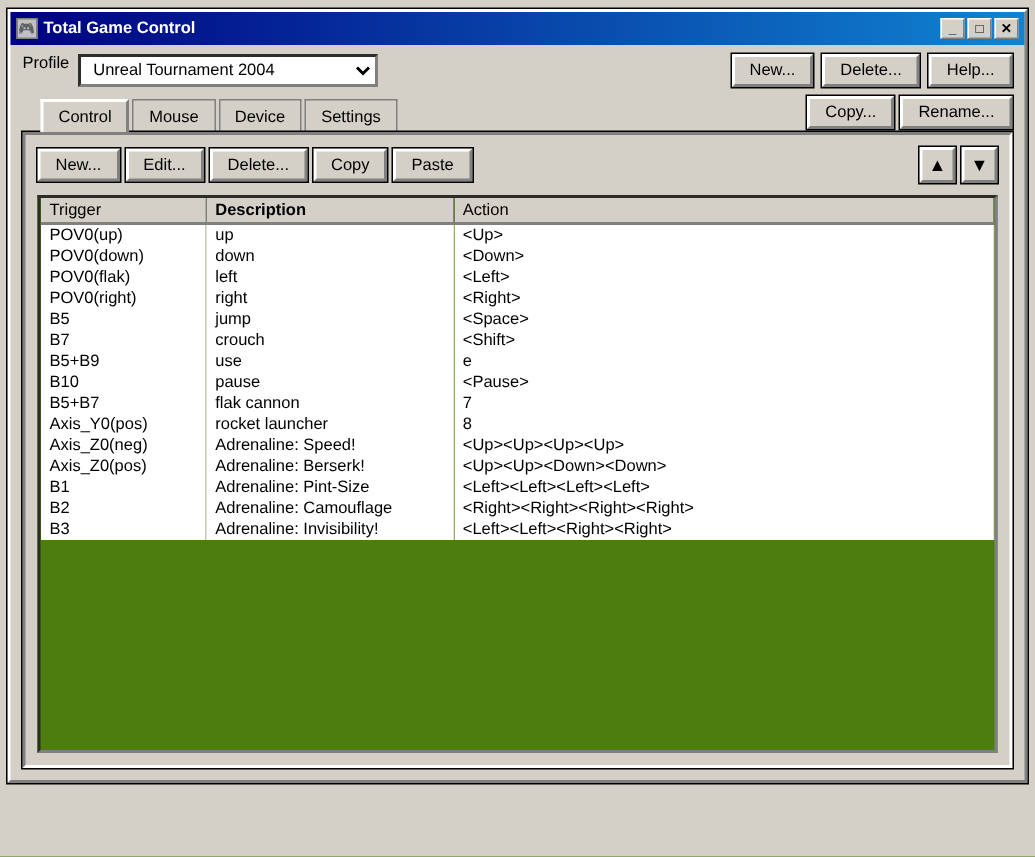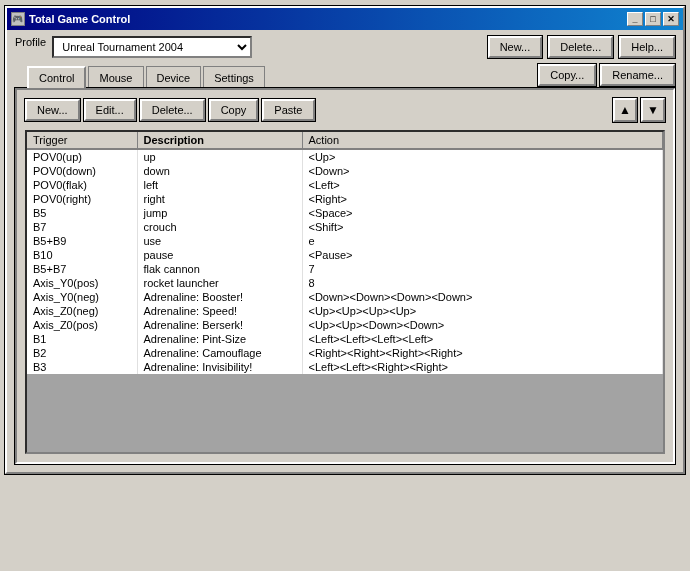--- a/index.html
+++ b/index.html
@@ -165,23 +165,23 @@
       border-color: #fff #808080 #808080 #fff;
       outline: 1px solid #000;
       display: flex;
       align-items: center;
       justify-content: center;
       cursor: pointer;
       font-size: 12px;
     }
     .table-container {
       border: 2px inset #808080;
-      background: #a3a3a3;
+      background: #4d7c0f;
       overflow-y: auto;
-      height: 324px;
+      height: 372px;
     }
     table {
       width: 100%;
       border-collapse: collapse;
       font-size: 11px;
     }
     thead tr {
       background: #d4d0c8;
     }
     thead th {
@@ -331,25 +331,20 @@
                 <td>B5+B7</td>
                 <td>flak cannon</td>
                 <td>7</td>
               </tr>
               <tr style="background: white;">
                 <td>Axis_Y0(pos)</td>
                 <td>rocket launcher</td>
                 <td>8</td>
               </tr>
               <tr style="background: white;">
-                <td>Axis_Y0(neg)</td>
-                <td>Adrenaline: Booster!</td>
-                <td>&lt;Down&gt;&lt;Down&gt;&lt;Down&gt;&lt;Down&gt;</td>
-              </tr>
-              <tr style="background: white;">
                 <td>Axis_Z0(neg)</td>
                 <td>Adrenaline: Speed!</td>
                 <td>&lt;Up&gt;&lt;Up&gt;&lt;Up&gt;&lt;Up&gt;</td>
               </tr>
               <tr style="background: white;">
                 <td>Axis_Z0(pos)</td>
                 <td>Adrenaline: Berserk!</td>
                 <td>&lt;Up&gt;&lt;Up&gt;&lt;Down&gt;&lt;Down&gt;</td>
               </tr>
               <tr style="background: white;">

